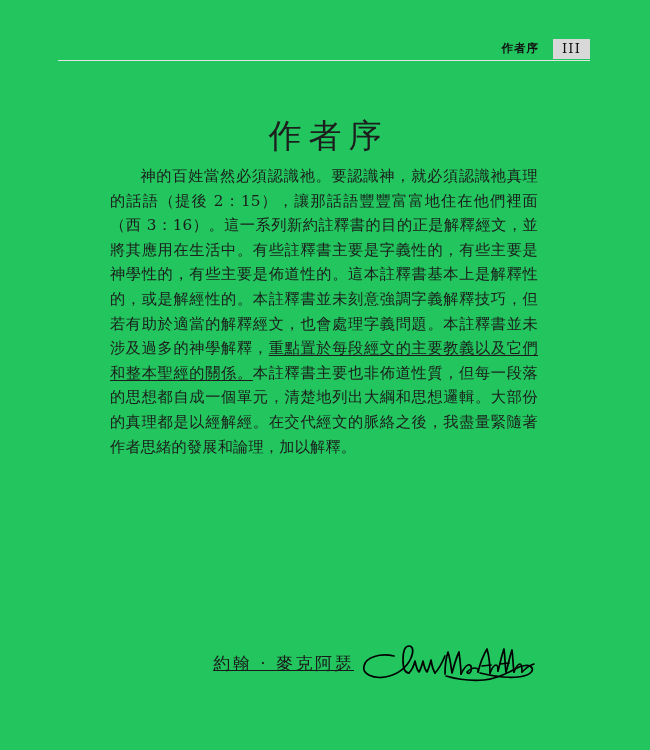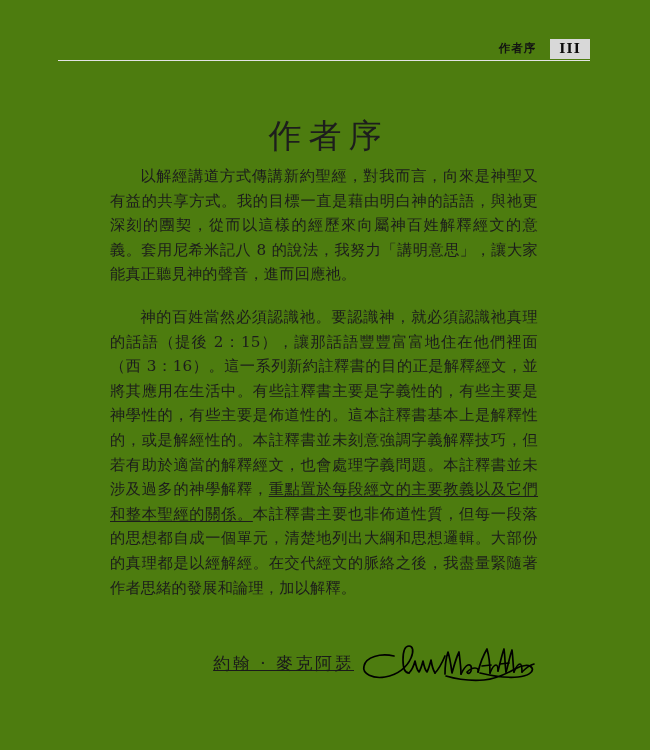--- a/index.html
+++ b/index.html
@@ -12,21 +12,21 @@
     height: 750px;
     overflow: hidden;
     font-family: "DejaVu Serif", "Liberation Serif", serif;
     color: #1a1a1a;
     position: relative;
   }
 
   .page {
     position: absolute;
     inset: 0;
-    background: #4d7c0f;
+    background: #22c55e;
   }
 
   
   .header {
     position: absolute;
     left: 58px;
     top: 38px;
     width: 532px;
     height: 30px;
   }
@@ -42,21 +42,21 @@
     font-size: 11.5px;
     font-weight: 700;
     letter-spacing: 1px;
     color: #121212;
     line-height: 1;
   }
   .folio {
     background: #d8d8d8;
     color: #0d0d0d;
     font-family: "DejaVu Serif", "Liberation Serif", serif;
-    font-weight: 700;
+    font-weight: 400;
     font-size: 13px;
     letter-spacing: 1.2px;
     line-height: 1;
     padding: 3px 9px 4px 9px;
     display: inline-block;
   }
   .header-rule {
     position: absolute;
     left: 0;
     top: 22px;
@@ -147,21 +147,20 @@
       <span class="header-title">作者序</span>
       <span class="folio">III</span>
     </div>
     <div class="header-rule"></div>
   </div>
 
   <h1 class="doc-title">作者序</h1>
 
   <div class="body-area">
 
-    <p class="para">以解經講道方式傳講新約聖經，對我而言，向來是神聖又有益的共享方式。我的目標一直是藉由明白神的話語，與祂更深刻的團契，從而以這樣的經歷來向屬神百姓解釋經文的意義。套用尼希米記八 8 的說法，我努力「講明意思」，讓大家能真正聽見神的聲音，進而回應祂。</p>
 
     <p class="para"><span>神的百姓當然必須認識祂。要認識神，就必須認識祂真理的話語（提後 2：15），讓那話語豐豐富富地住在他們裡面（西 3：16）。這一系列新約註釋書的目的正是解釋經文，並將其應用在生活中。有些註釋書主要是字義性的，有些主要是神學性的，有些主要是佈道性的。這本註釋書基本上是解釋性的，或是解經性的。本註釋書並未刻意強調字義解釋技巧，但若有助於適當的解釋經文，也會處理字義問題。本註釋書並未涉及過多的神學解釋，</span><span class="u">重點置於每段經文的主要教義以及它們和整本聖經的關係。</span><span>本註釋書主要也非佈道性質，但每一段落的思想都自成一個單元，清楚地列出大綱和思想邏輯。大部份的真理都是以經解經。在交代經文的脈絡之後，我盡量緊隨著作者思緒的發展和論理，加以解釋。</span></p>
 
   </div>
 
   <div class="signature-row">
     <span class="signature-name">約翰 · 麥克阿瑟</span>
     <span class="signature-mark">
       <svg viewBox="0 0 178 46" xmlns="http://www.w3.org/2000/svg" aria-hidden="true">
         <g fill="none" stroke="#000000" stroke-width="1.7" stroke-linecap="round" stroke-linejoin="round">

